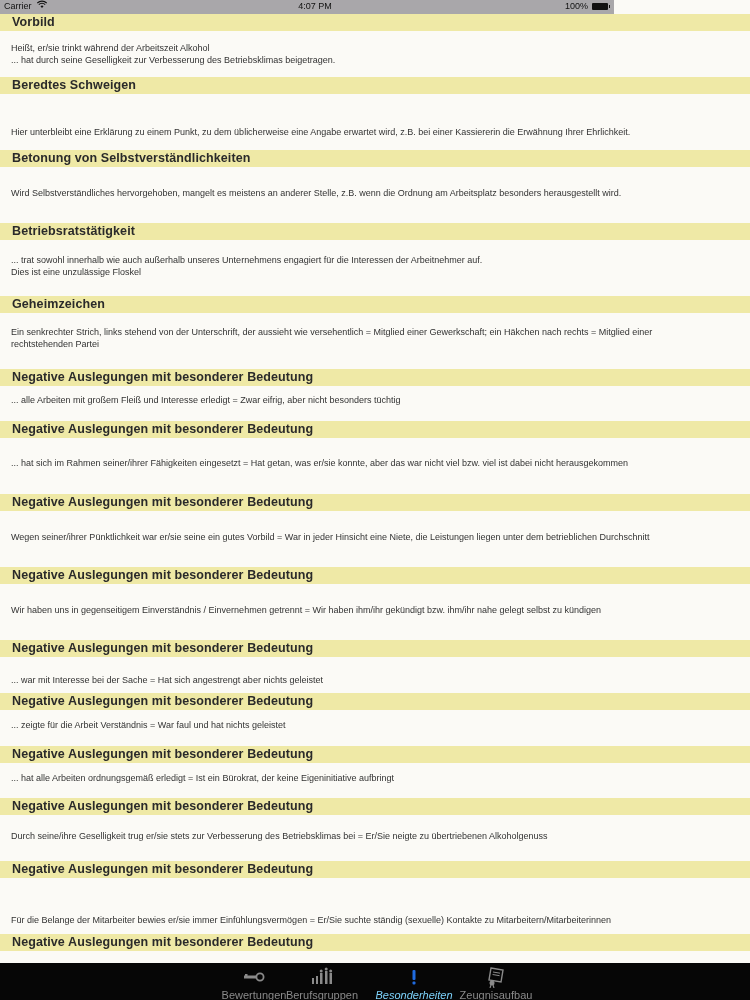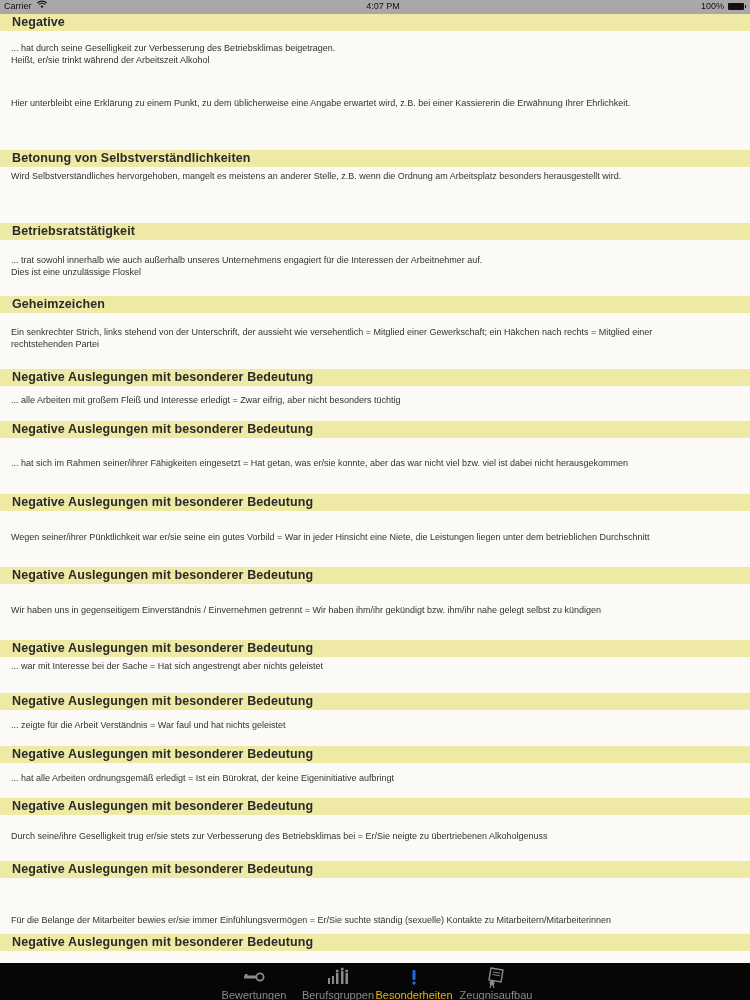--- a/index.html
+++ b/index.html
@@ -3,21 +3,21 @@
 <meta charset="utf-8">
 <style>
   html, body { margin: 0; padding: 0; }
   body {
     width: 750px; height: 1000px; overflow: hidden; position: relative;
     background: #fbfaf6;
     font-family: "Liberation Sans", sans-serif;
     color: #222;
   }
   .statusbar {
-    position: absolute; left: 0; top: 0; width: 750px; height: 14px;
+    position: absolute; left: 0; top: 0; width: 614px; height: 14px;
     background: #a9a7aa; font-size: 9px; color: #111;
   }
   .statusbar .carrier { position: absolute; left: 4px; top: 1px; }
   .statusbar .wifi { position: absolute; left: 37px; top: 0px; font-size: 9px; }
   .statusbar .time { position: absolute; left: 16px; right: 0; top: 1px; text-align: center; font-weight: normal; }
   .statusbar .battery-pct { position: absolute; right: 26px; top: 1px; }
   .statusbar .battery {
     position: absolute; right: 6px; top: 3px; width: 16px; height: 7px;
     background: #111; border-radius: 1px;
   }
@@ -35,55 +35,56 @@
     padding-left: 11px; padding-right: 20px; font-size: 9px; line-height: 11.5px; color: #333;
   }
   .tabbar {
     position: absolute; left: 0; top: 963px; width: 750px; height: 37px; background: #060606;
   }
   .tab {
     position: absolute; top: 0; width: 84px; height: 37px; text-align: center; color: #8a8a8a;
   }
   .tab .icon { position: absolute; left: 0; right: 0; top: 4px; height: 20px; display: flex; justify-content: center; align-items: center; }
   .tab .label { position: absolute; left: 0; right: 0; top: 26px; font-size: 11px; }
-  .tab.active { color: #eab308; }
+  .tab.active { color: #7dd3fc; font-style: italic; }
 </style>
 </head>
 <body>
 
 <div class="statusbar">
   <span class="carrier">Carrier</span>
   <span class="wifi">
     <svg width="10" height="9" viewBox="0 0 10 9">
         <path d="M5 8 L3.5 6.3 A2.2 2.2 0 0 1 6.5 6.3 Z" fill="#111"></path>
         <path d="M1.8 4.6 A4.5 4.5 0 0 1 8.2 4.6" stroke="#111" stroke-width="1.1" fill="none"></path>
         <path d="M0.3 3 A6.8 6.8 0 0 1 9.7 3" stroke="#111" stroke-width="1.1" fill="none"></path>
       </svg>
   </span>
   <span class="time">4:07 PM</span>
   <span class="battery-pct">100%</span>
   <span class="battery"></span>
 </div>
 
 <div class="list">
   <div class="section" style="top:0px">
-    <div class="section-header">Negative</div>
+    <div class="section-header">Vorbild</div>
     <div class="section-body" style="padding-top:12px">
+      <div>Heißt, er/sie trinkt während der Arbeitszeit Alkohol</div>
       <div>... hat durch seine Geselligkeit zur Verbesserung des Betriebsklimas beigetragen.</div>
-      <div>Heißt, er/sie trinkt während der Arbeitszeit Alkohol</div>
     </div>
   </div>
   <div class="section" style="top:63px">
-    <div class="section-body" style="padding-top:21px">
+    <div class="section-header">Beredtes Schweigen</div>
+    <div class="section-body" style="padding-top:33px">
       <div>Hier unterbleibt eine Erklärung zu einem Punkt, zu dem üblicherweise eine Angabe erwartet wird, z.B. bei einer Kassiererin die Erwähnung Ihrer Ehrlichkeit.</div>
     </div>
   </div>
   <div class="section" style="top:136px">
     <div class="section-header">Betonung von Selbstverständlichkeiten</div>
-    <div class="section-body" style="padding-top:4px">
+    <div class="section-body" style="padding-top:21px">
       <div>Wird Selbstverständliches hervorgehoben, mangelt es meistens an anderer Stelle, z.B. wenn die Ordnung am Arbeitsplatz besonders herausgestellt wird.</div>
     </div>
   </div>
   <div class="section" style="top:282px">
     <div class="section-header">Geheimzeichen</div>
     <div class="section-body" style="padding-top:14px">
       <div>Ein senkrechter Strich, links stehend von der Unterschrift, der aussieht wie versehentlich = Mitglied einer Gewerkschaft; ein Häkchen nach rechts = Mitglied einer</div>
       <div>rechtstehenden Partei</div>
     </div>
   </div>
@@ -113,21 +114,21 @@
     </div>
   </div>
   <div class="section" style="top:553px">
     <div class="section-header">Negative Auslegungen mit besonderer Bedeutung</div>
     <div class="section-body" style="padding-top:21px">
       <div>Wir haben uns in gegenseitigem Einverständnis / Einvernehmen getrennt = Wir haben ihm/ihr gekündigt bzw. ihm/ihr nahe gelegt selbst zu kündigen</div>
     </div>
   </div>
   <div class="section" style="top:626px">
     <div class="section-header">Negative Auslegungen mit besonderer Bedeutung</div>
-    <div class="section-body" style="padding-top:4px">
+    <div class="section-body" style="padding-top:18px">
       <div>... war mit Interesse bei der Sache = Hat sich angestrengt aber nichts geleistet</div>
     </div>
   </div>
   <div class="section" style="top:679px">
     <div class="section-header">Negative Auslegungen mit besonderer Bedeutung</div>
     <div class="section-body" style="padding-top:10px">
       <div>... zeigte für die Arbeit Verständnis = War faul und hat nichts geleistet</div>
     </div>
   </div>
   <div class="section" style="top:732px">
@@ -157,21 +158,21 @@
   <div class="tab" style="left:212px">
     <div class="icon">
       <svg width="22" height="12" viewBox="0 0 22 12">
           <rect x="1" y="4.5" width="12" height="3" fill="#8a8a8a"></rect>
           <rect x="2" y="3" width="2.5" height="2" fill="#8a8a8a"></rect>
           <circle cx="17" cy="6" r="3.6" fill="none" stroke="#8a8a8a" stroke-width="1.8"></circle>
         </svg>
     </div>
     <div class="label">Bewertungen</div>
   </div>
-  <div class="tab" style="left:296px">
+  <div class="tab" style="left:280px">
     <div class="icon">
       <svg width="24" height="20" viewBox="0 0 24 20">
           <g fill="#8a8a8a">
             <rect x="2" y="11" width="2" height="6"></rect>
             <rect x="6" y="9" width="2" height="8"></rect>
             <rect x="10" y="6" width="2.5" height="11"></rect>
             <circle cx="11.2" cy="4" r="1.5"></circle>
             <rect x="15" y="4" width="2.5" height="13"></rect>
             <circle cx="16.2" cy="2" r="1.5"></circle>
             <rect x="19.5" y="6" width="2.5" height="11"></rect>

